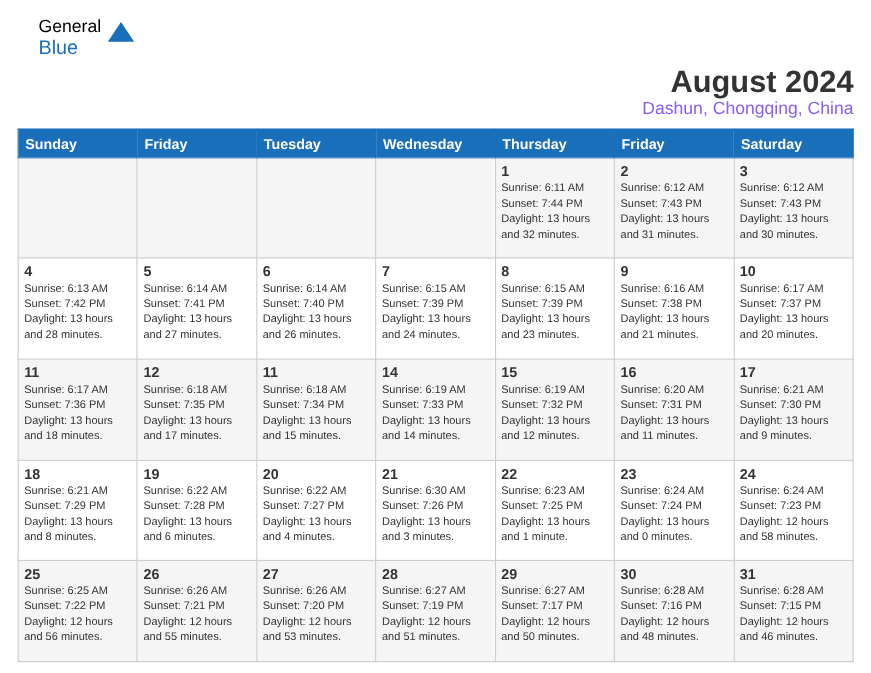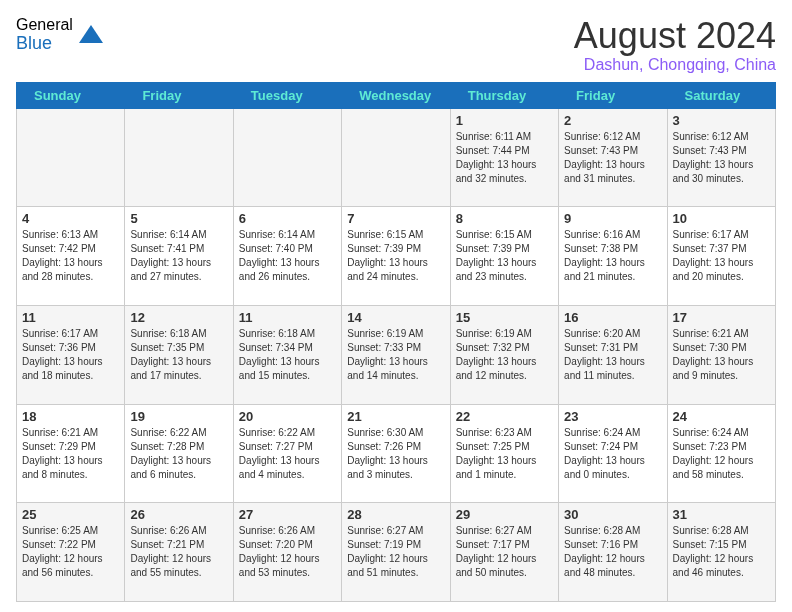--- a/index.html
+++ b/index.html
@@ -18,62 +18,63 @@
       flex-direction: column;
     }
     .header {
       display: flex;
       justify-content: space-between;
       align-items: flex-start;
       margin-bottom: 8px;
     }
     .logo {
       display: flex;
-      align-items: center;
       gap: 2px;
+      margin-left: 19px;
     }
     .logo-text {
       display: flex;
       flex-direction: column;
       line-height: 1.1;
     }
     .logo-blue {
       font-size: 18px;
       font-weight: normal;
       color: #1a6fbb;
     }
     .logo-icon {
       width: 28px;
       height: 28px;
       margin-left: 2px;
     }
     .title-block {
       text-align: right;
     }
     .month-title {
-      font-size: 36px;
-      font-weight: normal;
+      font-size: 28px;
+      font-weight: bold;
       color: #333;
       line-height: 1.1;
+      margin-top: 44px;
     }
     .location {
       font-size: 16px;
       color: #8b5cf6;
     }
     .calendar {
       width: 100%;
       border-collapse: collapse;
       flex: 1;
       table-layout: fixed;
     }
     .calendar th {
       background: #1a6fbb;
-      color: #5eead4;
+      color: #ffffff;
       text-align: left;
-      padding: 5px 17px;
+      padding: 5px 6px;
       font-size: 13px;
       border: 1px solid #1a6fbb;
     }
     .calendar td {
       border: 1px solid #ccc;
       vertical-align: top;
       padding: 4px 5px;
       font-size: 10.5px;
       color: #333;
       height: 88px;

